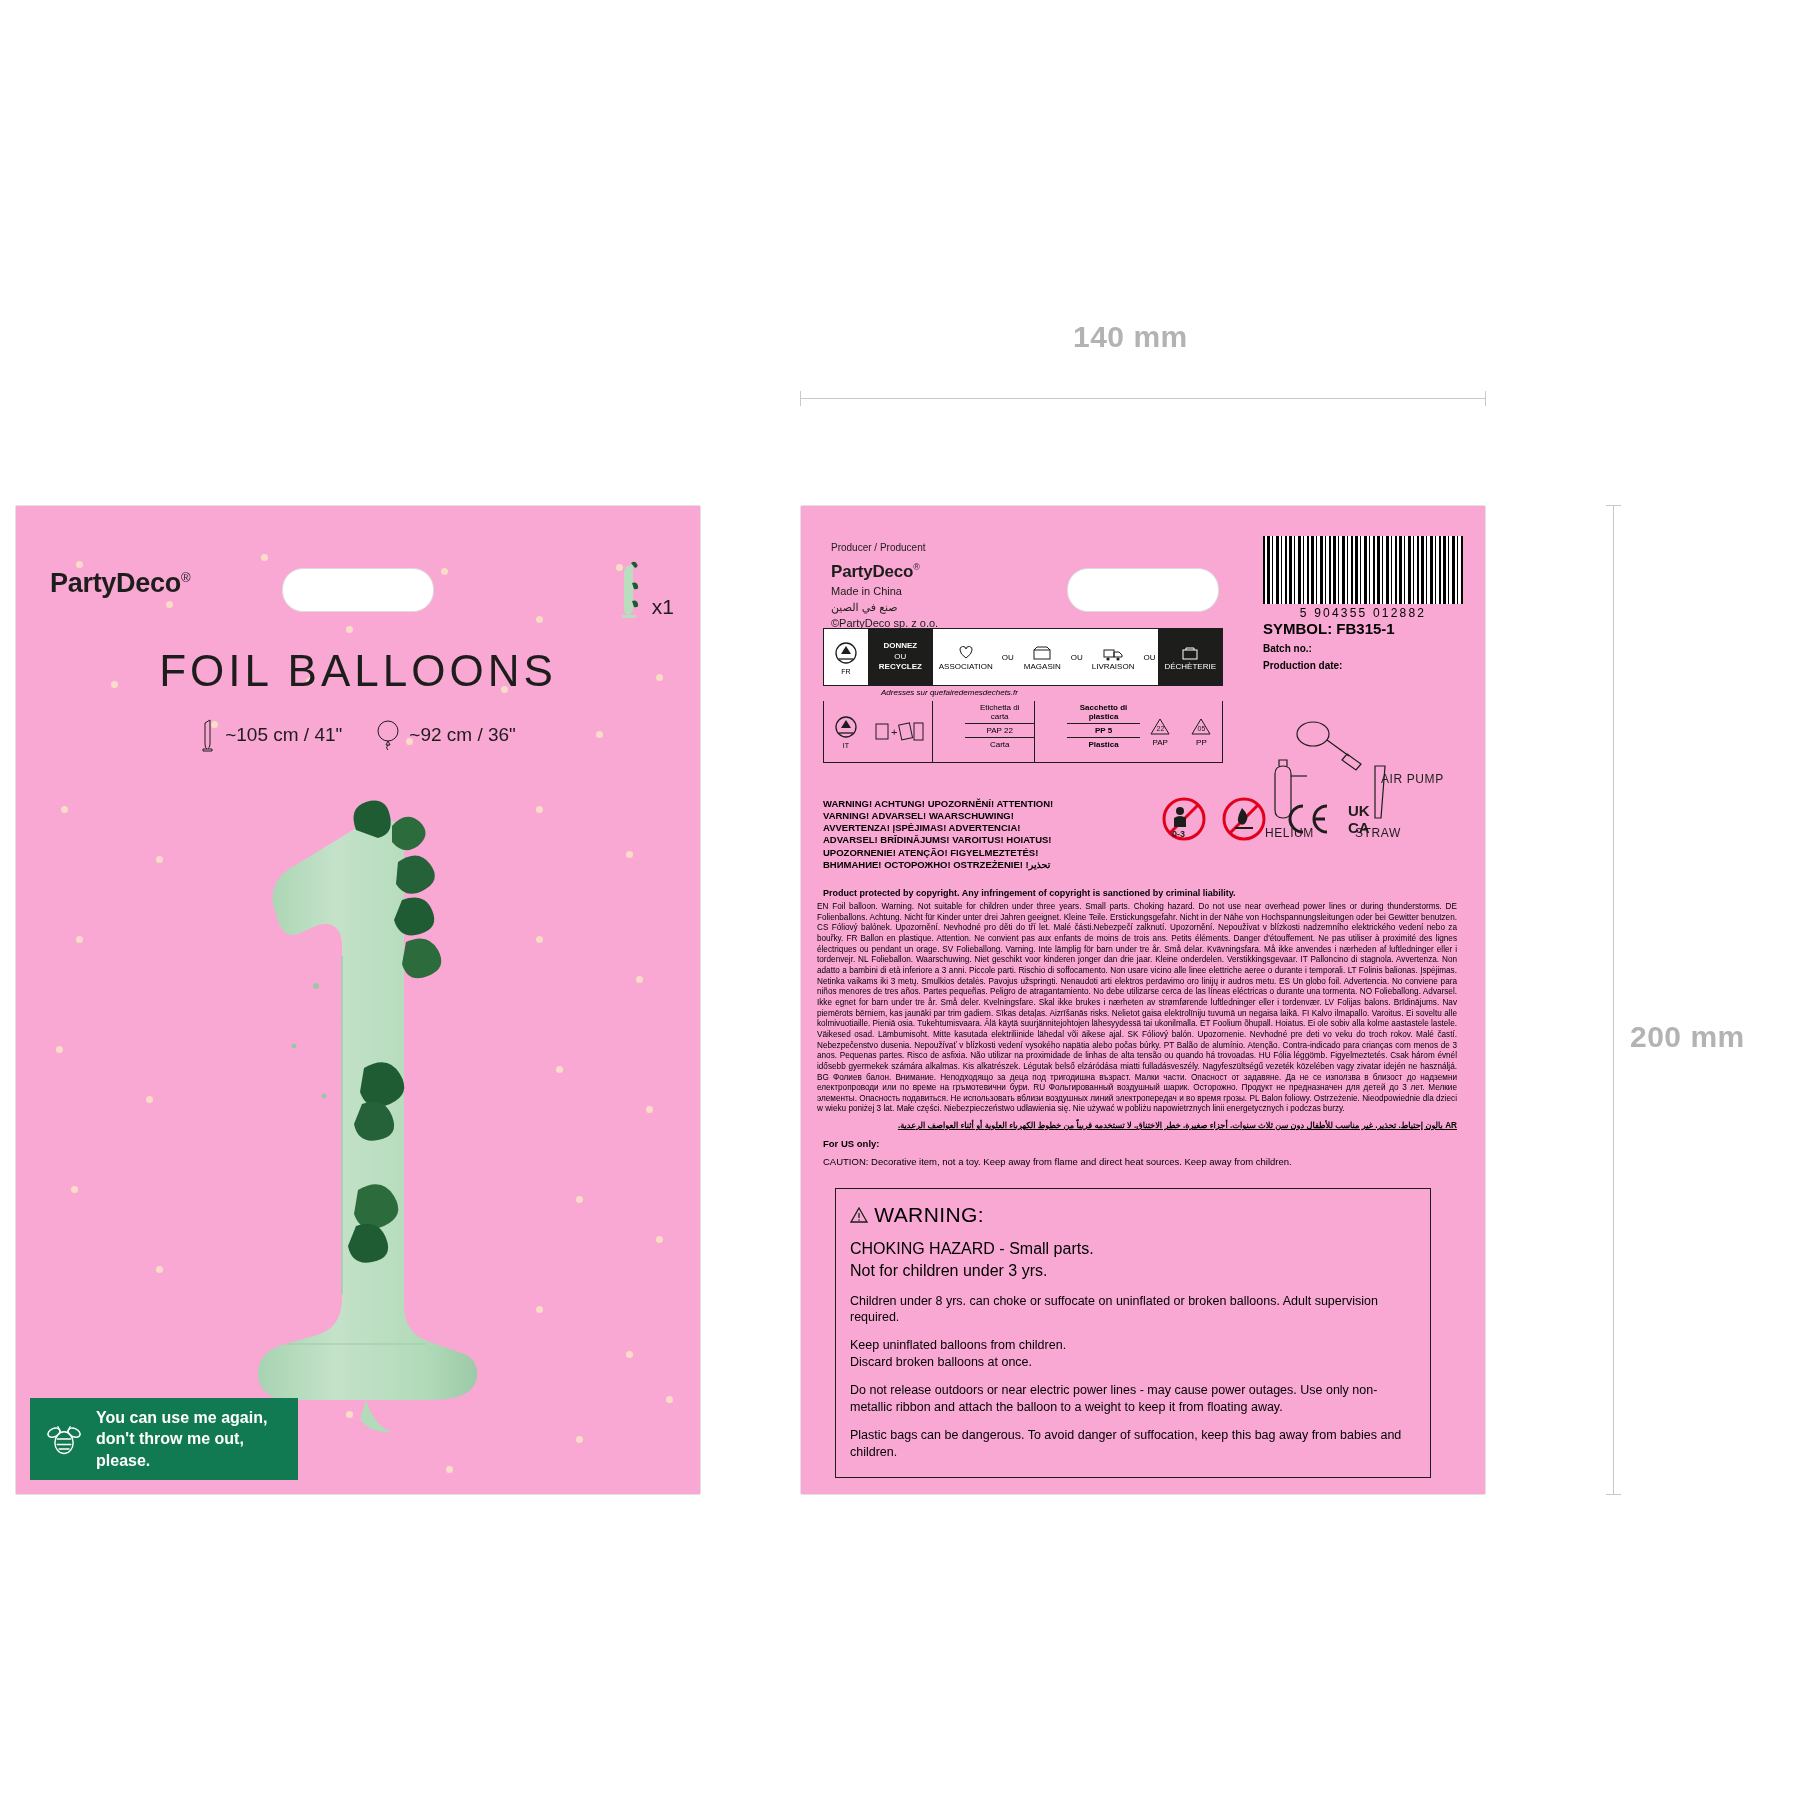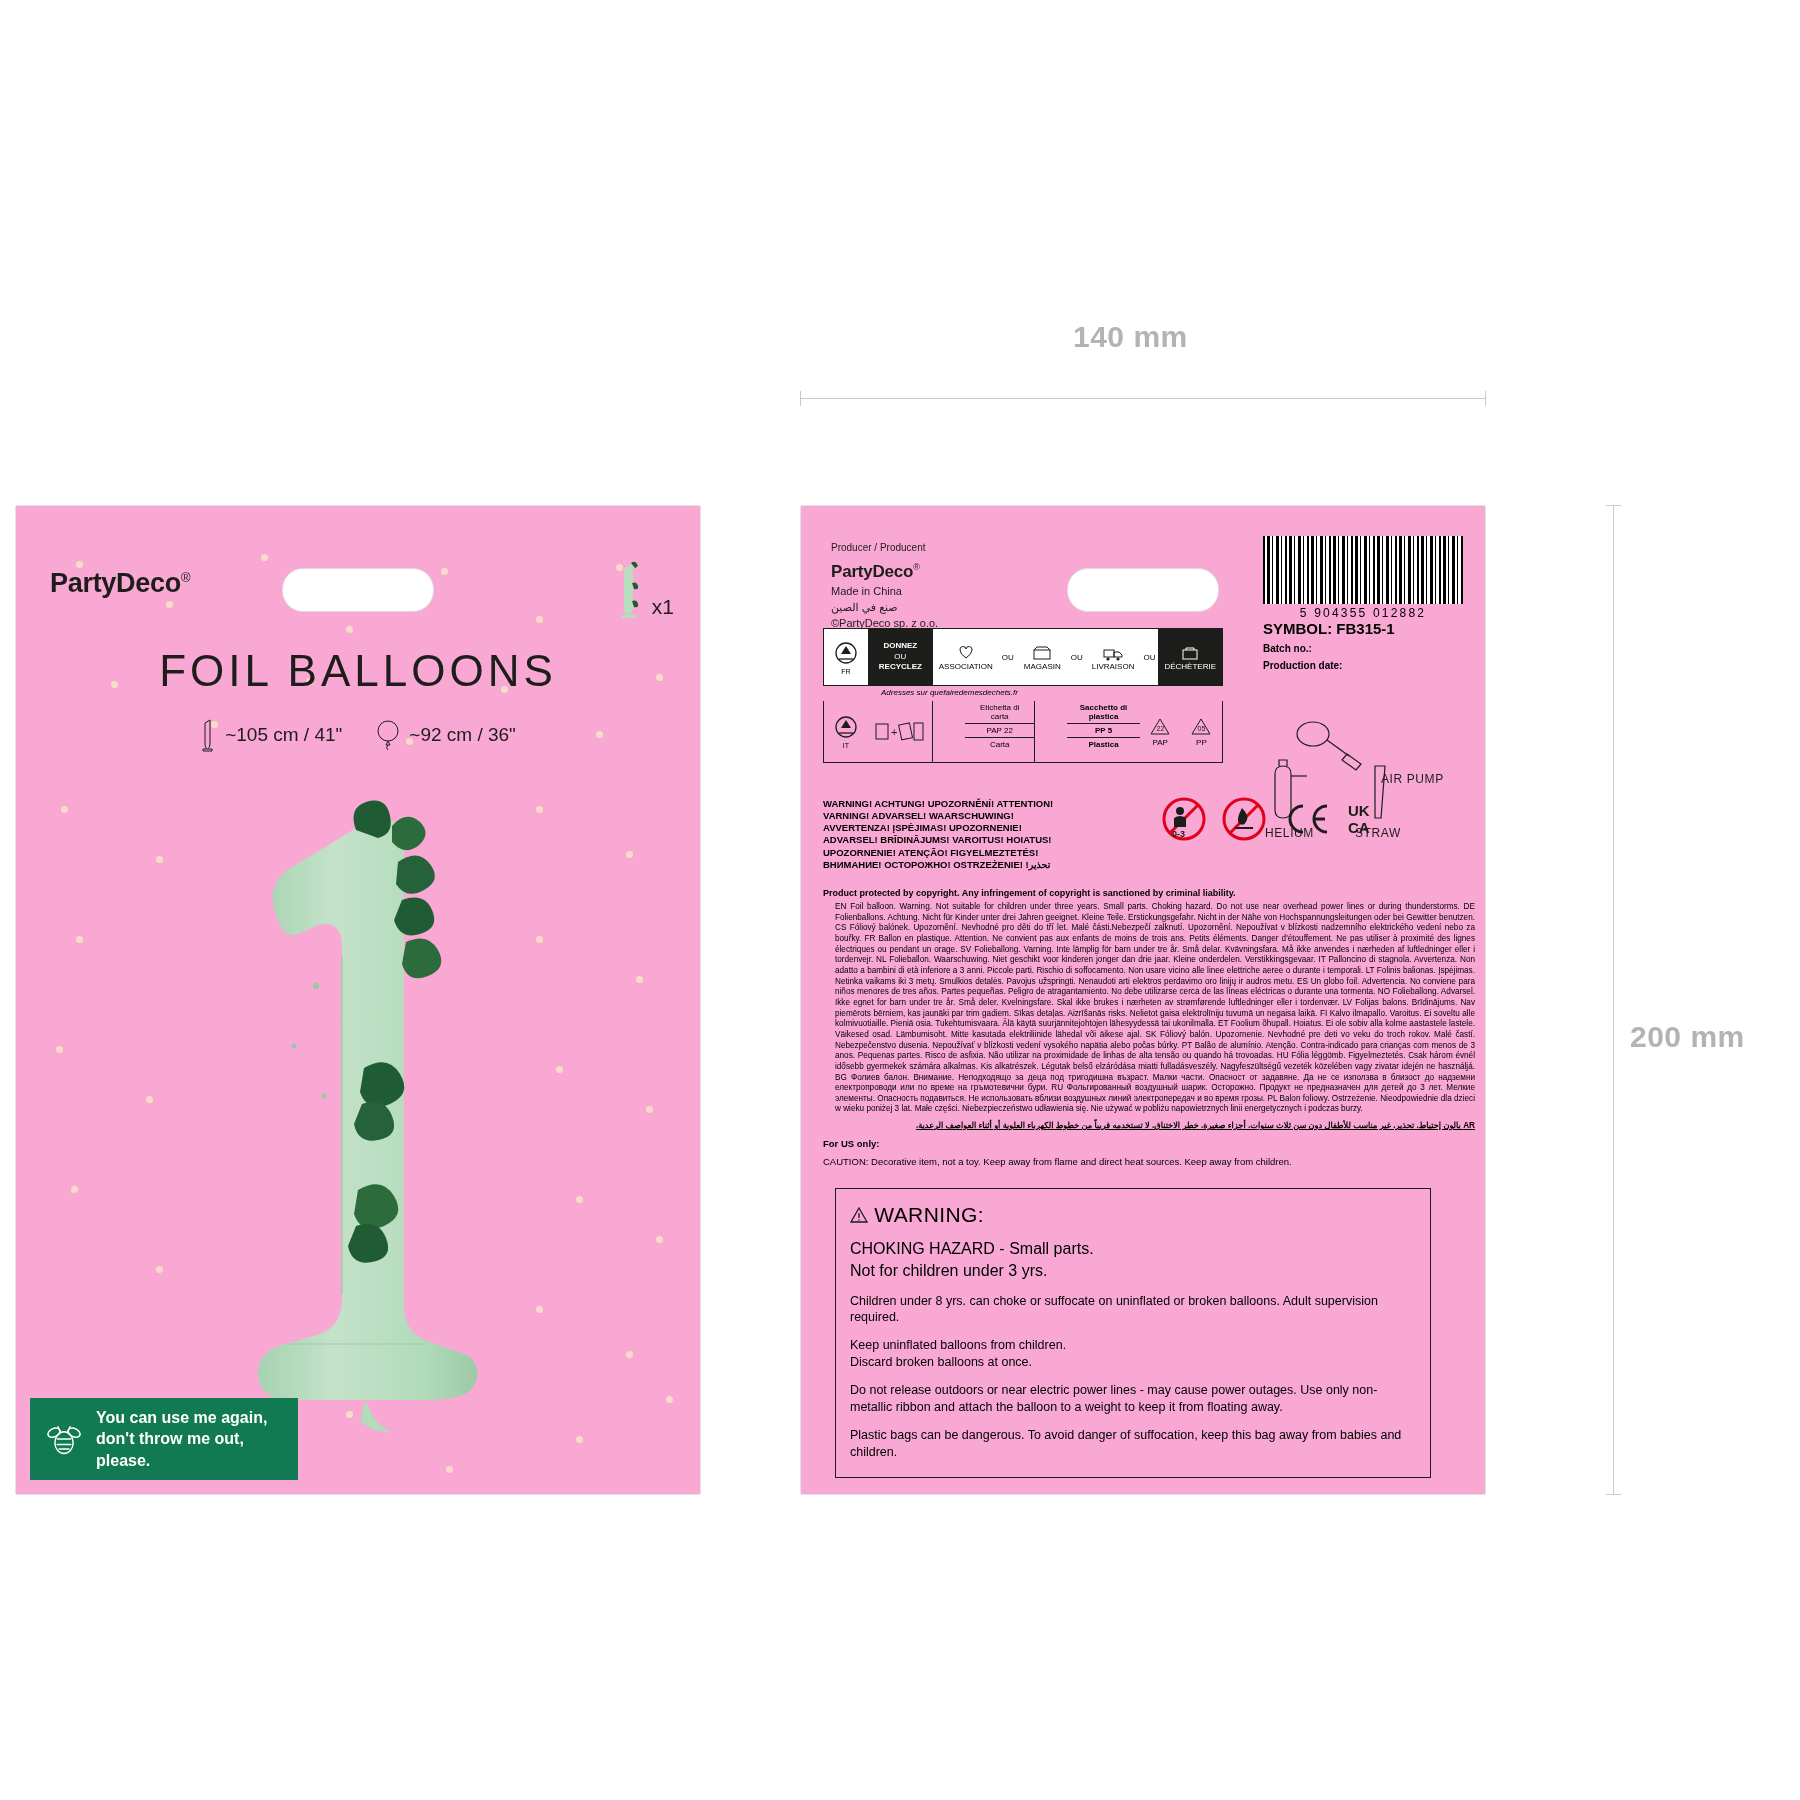--- a/index.html
+++ b/index.html
@@ -268,21 +268,21 @@
   }
   #copyright-line {
     position: absolute;
     left: 22px;
     top: 382px;
     font-size: 9px;
     font-weight: bold;
   }
   #multilang-block {
     position: absolute;
-    left: 34px;
+    left: 16px;
     top: 396px;
     width: 640px;
     font-size: 8.2px;
     line-height: 1.3;
     text-align: justify;
   }
   #us-only-head {
     position: absolute;
     left: 22px;
     top: 632px;
@@ -611,21 +611,21 @@
         <path d="M120 52 l10 0 l-4 52 l-6 0 z" fill="none" stroke="#1d1d1b" stroke-width="1.2"></path>
       </svg>
       <div class="acc-label" style="left:126px; top:58px;">AIR PUMP</div>
       <div class="acc-label" style="left:10px; top:112px;">HELIUM</div>
       <div class="acc-label" style="left:100px; top:112px;">STRAW</div>
     </div>
 
     <div id="warn-langs">
       <div>WARNING! ACHTUNG! UPOZORNĚNÍ! ATTENTION!</div>
       <div>VARNING! ADVARSEL! WAARSCHUWING!</div>
-      <div>AVVERTENZA! ĮSPĖJIMAS! UPOZORNENIE!</div>
+      <div>AVVERTENZA! ĮSPĖJIMAS! ADVERTENCIA!</div>
       <div>ADVARSEL! BRĪDINĀJUMS! VAROITUS! HOIATUS!</div>
       <div>UPOZORNENIE! ATENÇÃO! FIGYELMEZTETÉS!</div>
       <div>ВНИМАНИЕ! ОСТОРОЖНО! OSTRZEŻENIE! !تحذير</div>
     </div>
 
     <div id="pictograms">
       <svg width="46" height="46" viewBox="0 0 46 46">
         <circle cx="23" cy="23" r="20" fill="none" stroke="#e2001a" stroke-width="3"></circle>
         <line x1="9" y1="37" x2="37" y2="9" stroke="#e2001a" stroke-width="3"></line>
         <circle cx="19" cy="15" r="4" fill="#1d1d1b"></circle>

